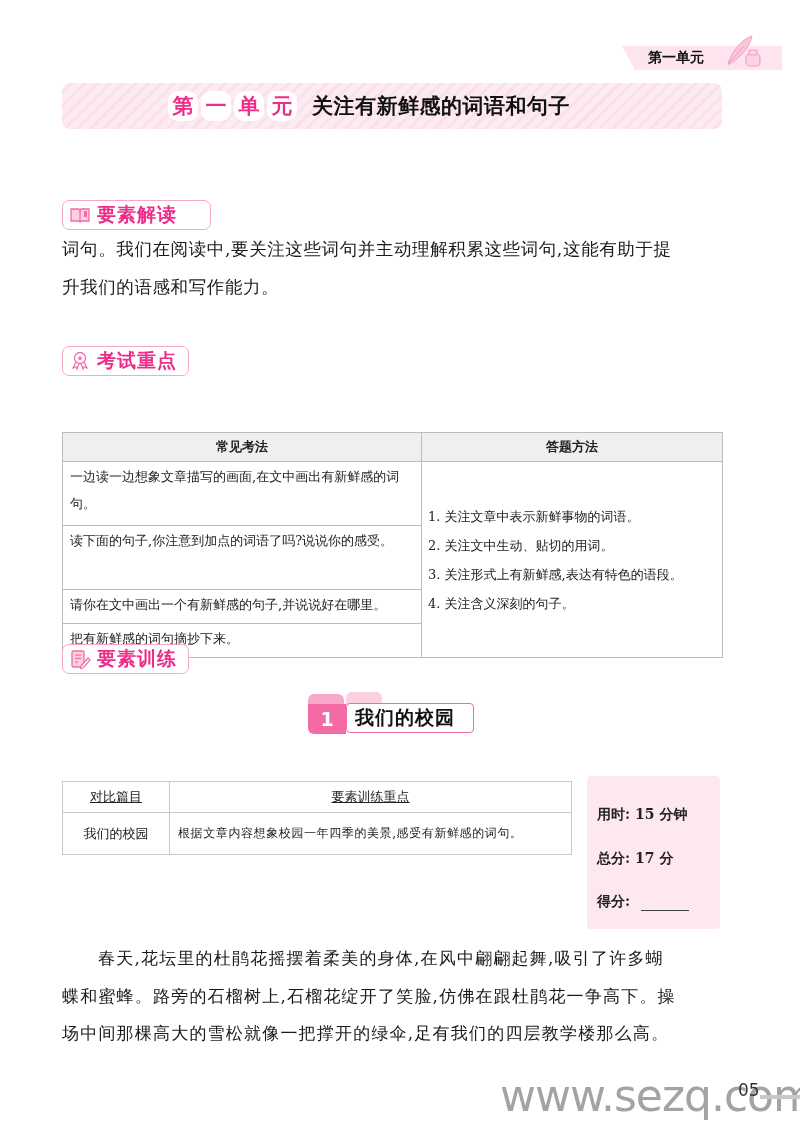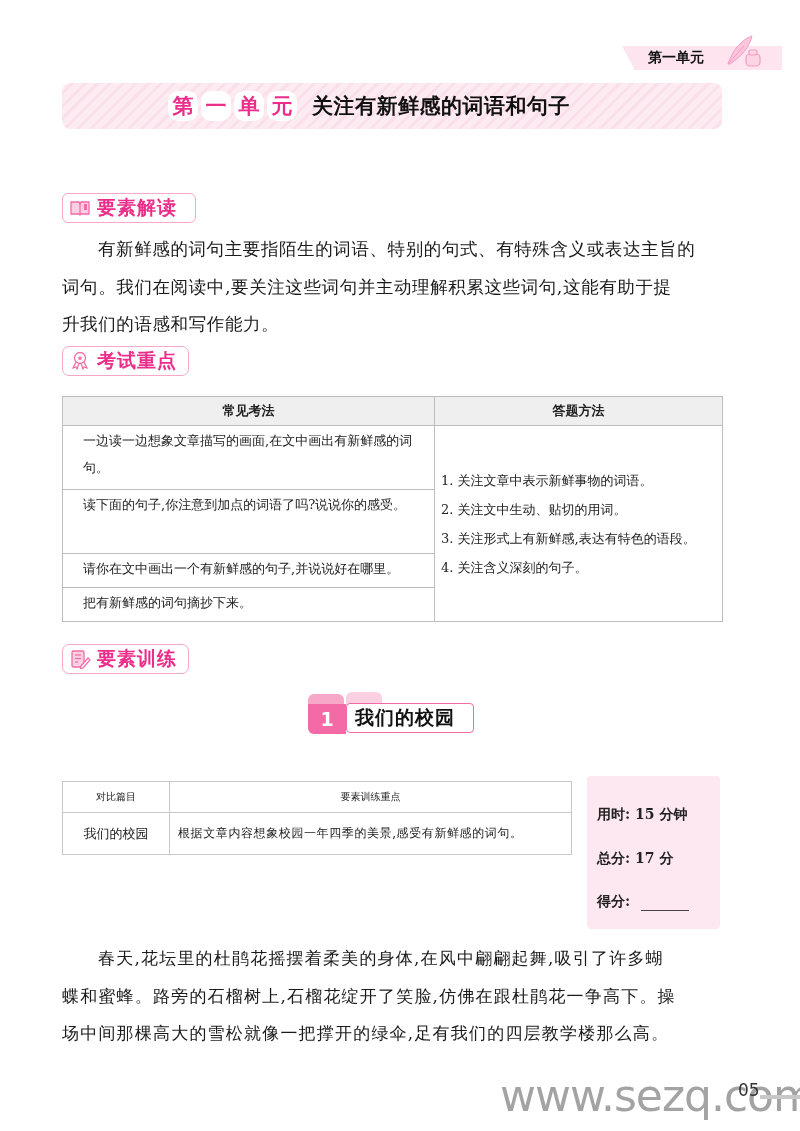--- a/index.html
+++ b/index.html
@@ -38,42 +38,42 @@
   .pill .ico { width: 22px; height: 20px; margin-right: 6px; }
   .pill .lbl { color: #ec2d8a; font-weight: bold; font-size: 19px; letter-spacing: 1px; }
 
   .para { font-size: 17.5px; line-height: 37.5px; color: #1a1a1a; letter-spacing: 0.6px; }
 
   
   table { border-collapse: collapse; }
   .exam { left: 62px; top: 396px; width: 661px; }
   .exam td, .exam th { border: 1px solid #bdbdbd; }
   .exam th { background: #efefef; height: 26px; font-size: 13px; font-weight: bold; }
-  .exam td.q { font-size: 13px; line-height: 27px; padding: 1px 7px 4px 20px; width: 344px; vertical-align: top; }
+  .exam td.q { font-size: 13px; line-height: 27px; padding: 1px 7px 4px 7px; width: 344px; vertical-align: top; }
   .exam td.m { font-size: 13px; line-height: 29px; padding: 0 6px; vertical-align: middle; }
-  .exam { border: 1.5px solid #999; }
+  .exam { border: 1.5px solid #999; margin-top: 36px; }
 
   
   .lesson-tab1 { left: 308px; top: 694px; width: 36px; height: 12px; background: #f7a8c8; border-radius: 6px 6px 0 0; }
   .lesson-tab2 { left: 346px; top: 692px; width: 36px; height: 14px; background: #fbd0e1; border-radius: 6px 6px 0 0; }
   .lesson-num {
     left: 308px; top: 704px; width: 38px; height: 30px; background: #f36aa6; color: #fff;
     font-size: 19px; font-weight: bold; display: flex; align-items: center; justify-content: center;
     border-radius: 0 0 0 6px;
   }
   .lesson-title {
     left: 346px; top: 703px; width: 128px; height: 30px; border: 1.5px solid #f36aa6; border-radius: 4px;
     box-sizing: border-box; background: #fff; font-size: 19px; font-weight: bold; color: #111;
     display: flex; align-items: center; padding-left: 8px; letter-spacing: 1px;
   }
 
   
   .cmp { left: 62px; top: 781px; width: 510px; border: 1.5px solid #999; }
   .cmp td, .cmp th { border: 1px solid #c8c8c8; }
-  .cmp th { height: 28px; font-size: 10px; font-weight: normal; }
+  .cmp th { height: 28px; font-size: 13px; font-weight: normal; text-decoration: underline; }
   .cmp td.n { font-size: 13px; text-align: center; width: 104px; }
   .cmp td.d { font-size: 12px; padding-left: 8px; letter-spacing: 0.6px; }
   .cmp .sub { font-size: 12px; line-height: 28px; letter-spacing: 1px; }
 
   
   .score {
     left: 587px; top: 776px; width: 133px; height: 153px; background: #fde8f1; border-radius: 4px;
   }
   .score-row { font-size: 14px; font-weight: bold; color: #222; position: absolute; left: 597px; }
   .score-row .v { font-weight: bold; }
@@ -99,31 +99,30 @@
 
 <div class="abs banner"></div>
 <div class="abs banner-unit sans">
   <span>第</span>
   <span>一</span>
   <span>单</span>
   <span>元</span>
 </div>
 <div class="abs banner-title sans">关注有新鲜感的词语和句子</div>
 
-<div class="abs pill" style="left:62px; top:193px; width:134px;border-radius:6px;">
+<div class="abs pill" style="left:62px; top:200px; width:149px;">
   <svg class="ico" viewBox="0 0 22 20">
     <path d="M2 4 L10 4 L11 6 L12 4 L20 4 L20 16 L12 16 L11 17 L10 16 L2 16 Z" fill="#fbd0e1" stroke="#f36aa6" stroke-width="1.3"></path>
     <line x1="11" y1="6" x2="11" y2="16" stroke="#f36aa6" stroke-width="1.2"></line>
     <rect x="15" y="6" width="3" height="6" fill="#f36aa6"></rect>
   </svg>
   <span class="lbl sans">要素解读</span>
 </div>
 
 <div class="abs para" style="left:62px; top:231px; width:670px;">
-  <div style="padding-left:36px;">有新鲜感的词句主要指陌生的词语、特别的句式、有特殊含义或表达主旨的</div>
   <div>词句。我们在阅读中,要关注这些词句并主动理解积累这些词句,这能有助于提</div>
   <div>升我们的语感和写作能力。</div>
 </div>
 
 <div class="abs pill" style="left:62px; top:346px; width:127px;">
   <svg class="ico" viewBox="0 0 22 20">
     <circle cx="11" cy="7" r="5.5" fill="#fff" stroke="#f36aa6" stroke-width="1.3"></circle>
     <path d="M11 4.5 L11.8 6.3 L13.6 6.5 L12.2 7.7 L12.6 9.5 L11 8.6 L9.4 9.5 L9.8 7.7 L8.4 6.5 L10.2 6.3 Z" fill="#f36aa6"></path>
     <path d="M7 11 L4 17 L7 16 L8 18 L10 12.5" fill="none" stroke="#f36aa6" stroke-width="1.2"></path>
     <path d="M15 11 L18 17 L15 16 L14 18 L12 12.5" fill="none" stroke="#f36aa6" stroke-width="1.2"></path>

